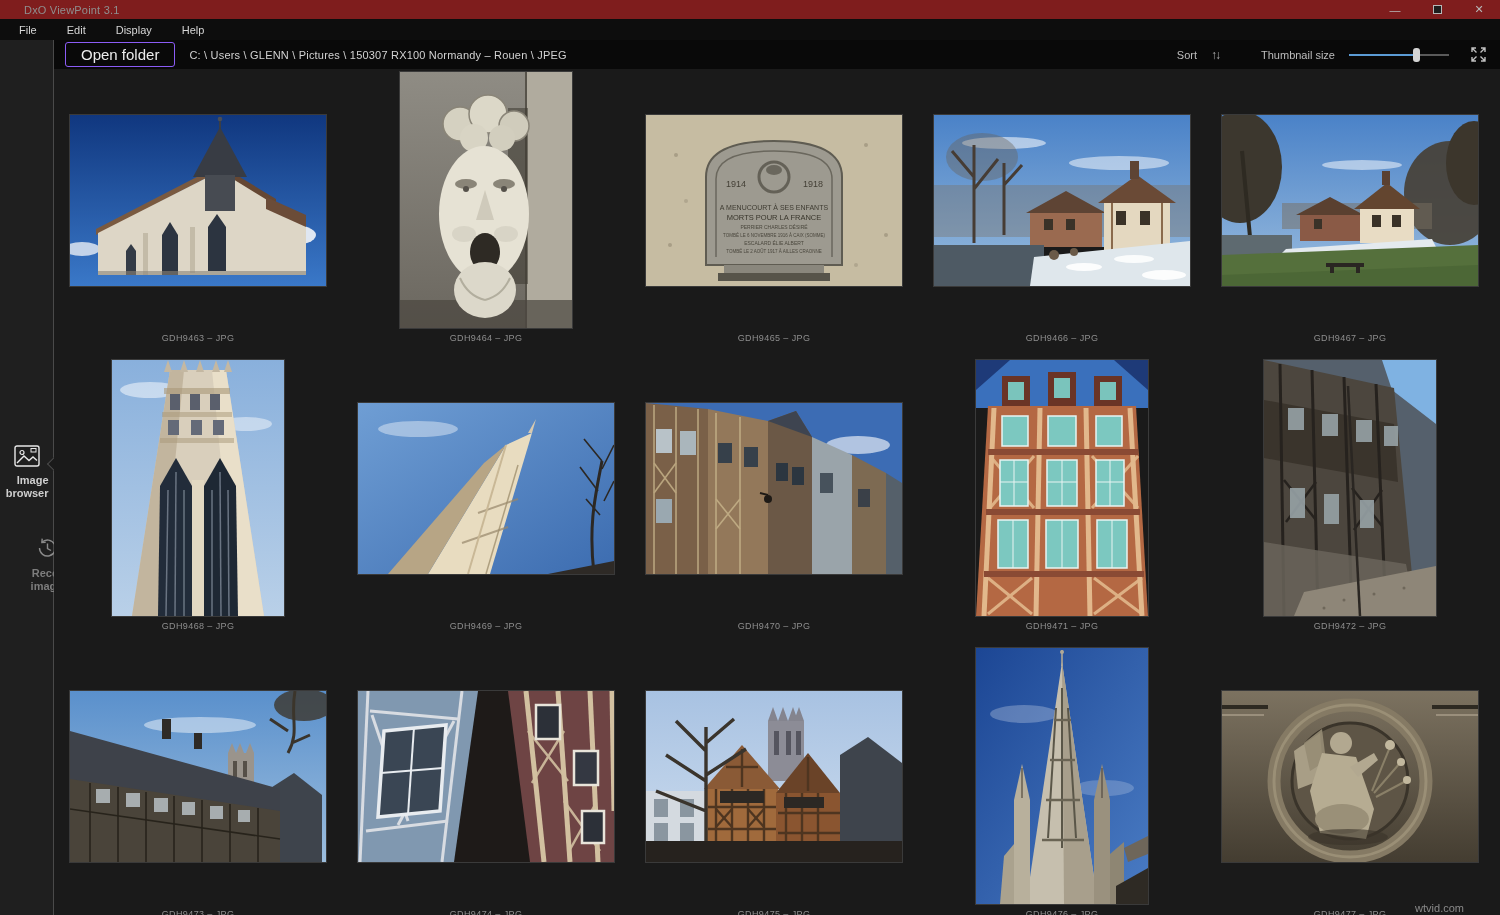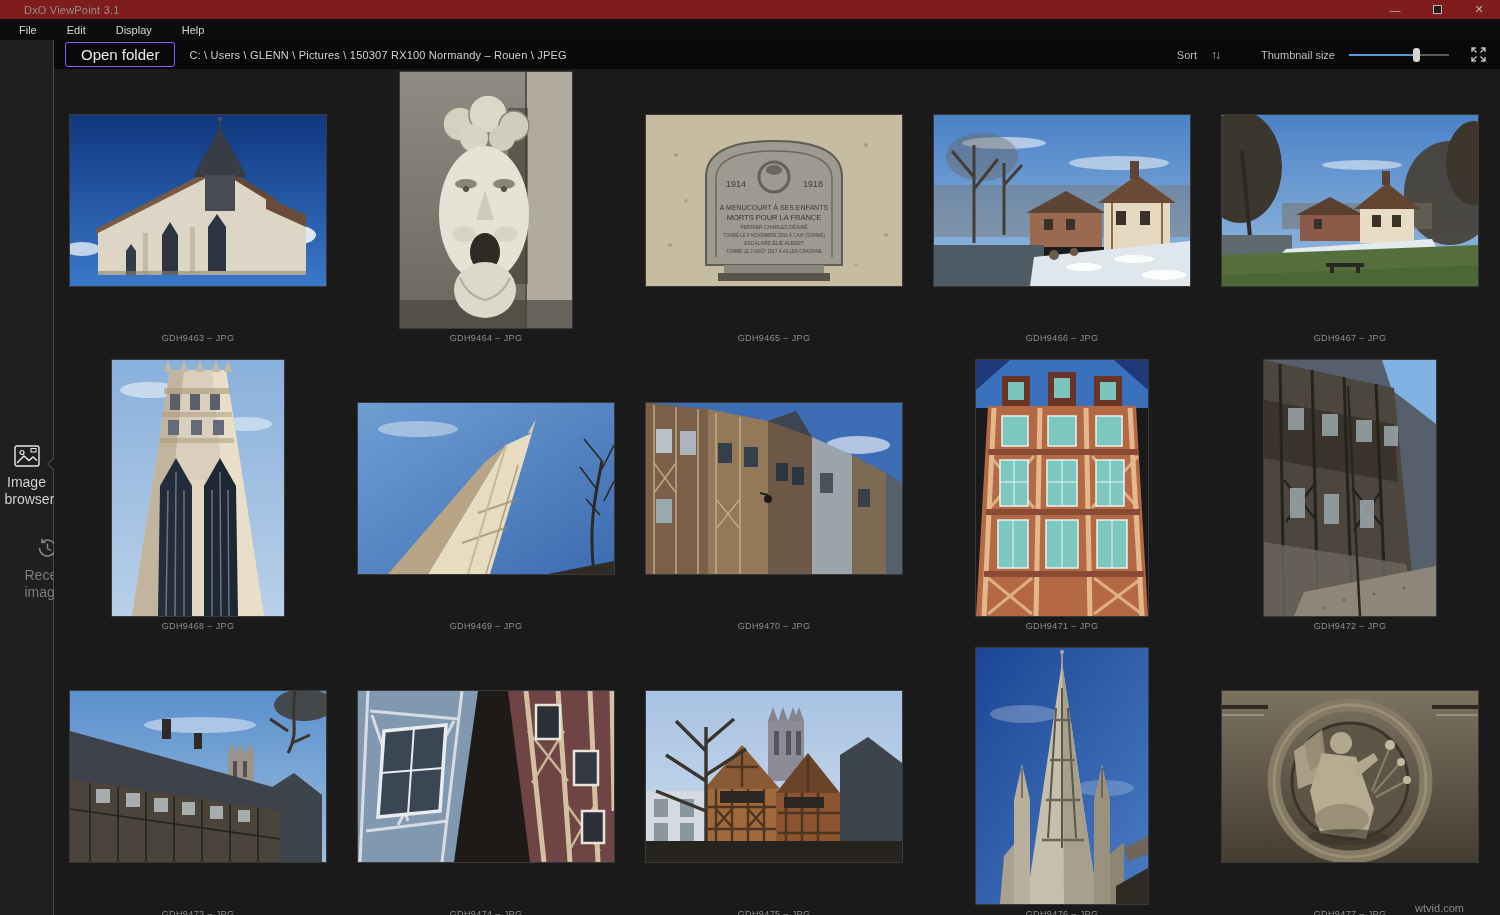--- a/index.html
+++ b/index.html
@@ -13,21 +13,21 @@
   .restore-glyph { position:relative; width:9px; height:9px; }
   .restore-glyph::before { content:""; position:absolute; right:0; top:0; width:7px; height:7px; border:1px solid #b8b8b8; }
   .restore-glyph::after  { content:""; position:absolute; left:0; bottom:0; width:7px; height:7px; border:1px solid #b8b8b8; background:#1e1e1e; }
   
   .menubar { height:21px; background:#0d0d0d; display:flex; align-items:center; padding-left:4px; }
   .menu-item { padding:0 15px; font-size:11px; color:#d6d6d6; height:100%; display:flex; align-items:center; }
   
   .main { display:flex; height:875px; }
   .sidebar { width:54px; background:#1f1f1f; position:relative; border-right:1px solid #4a4a4a; flex:none; }
   .side-item { position:absolute; left:0; width:100%; display:flex; flex-direction:column; align-items:center; gap:7px; }
-  .side-item .lbl { font-size:14px; line-height:1.2; text-align:center; width:44px; }
+  .side-item .lbl { font-size:11px; line-height:1.2; text-align:right; width:44px;font-weight:bold; }
   .side-item.active { color:#e8e8e8; } .side-item.active .lbl { color:#cfcfcf; }
   .side-item.dim { color:#8a8a8a;padding-left:40px; } .side-item.dim .lbl { color:#7d7d7d; }
   .notch { position:absolute; right:-6px; top:419px; width:10px; height:10px; background:#1a1a1a;
     border-left:1px solid #4a4a4a; border-bottom:1px solid #4a4a4a; transform:rotate(45deg); }
   .rightcol { flex:1; display:flex; flex-direction:column; min-width:0; }
   
   .toolbar { height:29px; background:#090909; display:flex; align-items:center; padding:0 14px 0 11px; flex:none; }
   .open-folder { background:transparent; border:1px solid #8b5cf6; border-radius:3px; color:#ececec;
     font-size:15px; font-family:inherit; padding:3px 15px; margin-right:14px; cursor:default; }
   .path { font-size:11px; color:#d2d2d2; letter-spacing:.2px; white-space:nowrap; }

